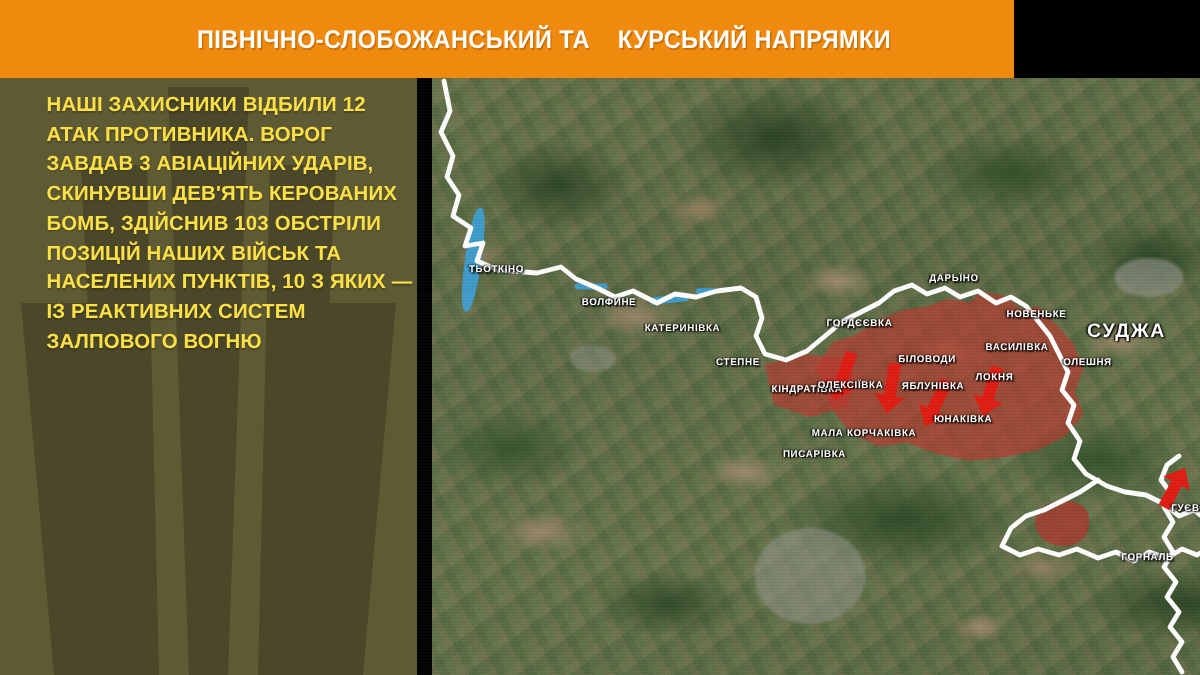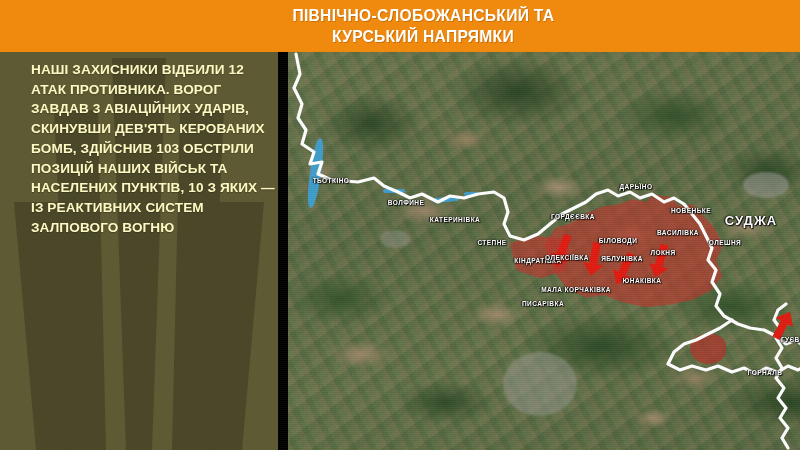--- a/index.html
+++ b/index.html
@@ -3,23 +3,23 @@
 <meta charset="utf-8">
 <style>
   * { margin:0; padding:0; box-sizing:border-box; }
   html,body { width:800px; height:450px; overflow:hidden;
               font-family:"Liberation Sans", sans-serif; background:#000; }
 
   #page { position:relative; width:800px; height:450px; overflow:hidden; }
 
   
   #header {
-    position:absolute; left:0; top:0; width:800px; height:52px;
+    position:absolute; left:0; top:0; width:676px; height:52px;
     background:#ef8a0e; z-index:40;
-    display:flex; flex-direction:column; align-items:center; justify-content:center;padding-left:46px;
+    display:flex; flex-direction:row; align-items:center; justify-content:center;padding-left:46px;
   }
   #header .ttl-line {
     color:#ffffff; font-weight:bold; font-size:17px; letter-spacing:0.3px;
     line-height:21px; text-align:center;
     text-shadow: 1px 1px 0 rgba(150,80,0,.45);
     font-stretch:condensed;
     transform:scaleX(0.92); transform-origin:center;
     white-space:nowrap;
   }
 
@@ -104,21 +104,21 @@
   
   #panel {
     position:absolute; left:0; top:52px; width:278px; height:398px;
     background:#5e5a33; z-index:30; overflow:hidden;
   }
   
   #tryzub { position:absolute; left:0; top:0; width:278px; height:398px;
             opacity:1; }
   #paneltext {
     position:absolute; left:31px; top:8px; width:250px; z-index:32;
-    color:#fef9c3; font-weight:bold; font-size:13.6px; line-height:19.7px;
+    color:#fde047; font-weight:bold; font-size:13.6px; line-height:19.7px;
     letter-spacing:.1px; text-shadow:0 1px 1px rgba(0,0,0,.25);
   }
 
   
   #grain {
     position:absolute; left:278px; top:52px; width:522px; height:398px;
     z-index:22; pointer-events:none; opacity:.20;
     background-image:
       repeating-linear-gradient(0deg, rgba(255,255,255,.10) 0 1px, rgba(0,0,0,.10) 1px 2px),
       repeating-linear-gradient(90deg, rgba(255,255,255,.07) 0 1px, rgba(0,0,0,.07) 1px 2px);

